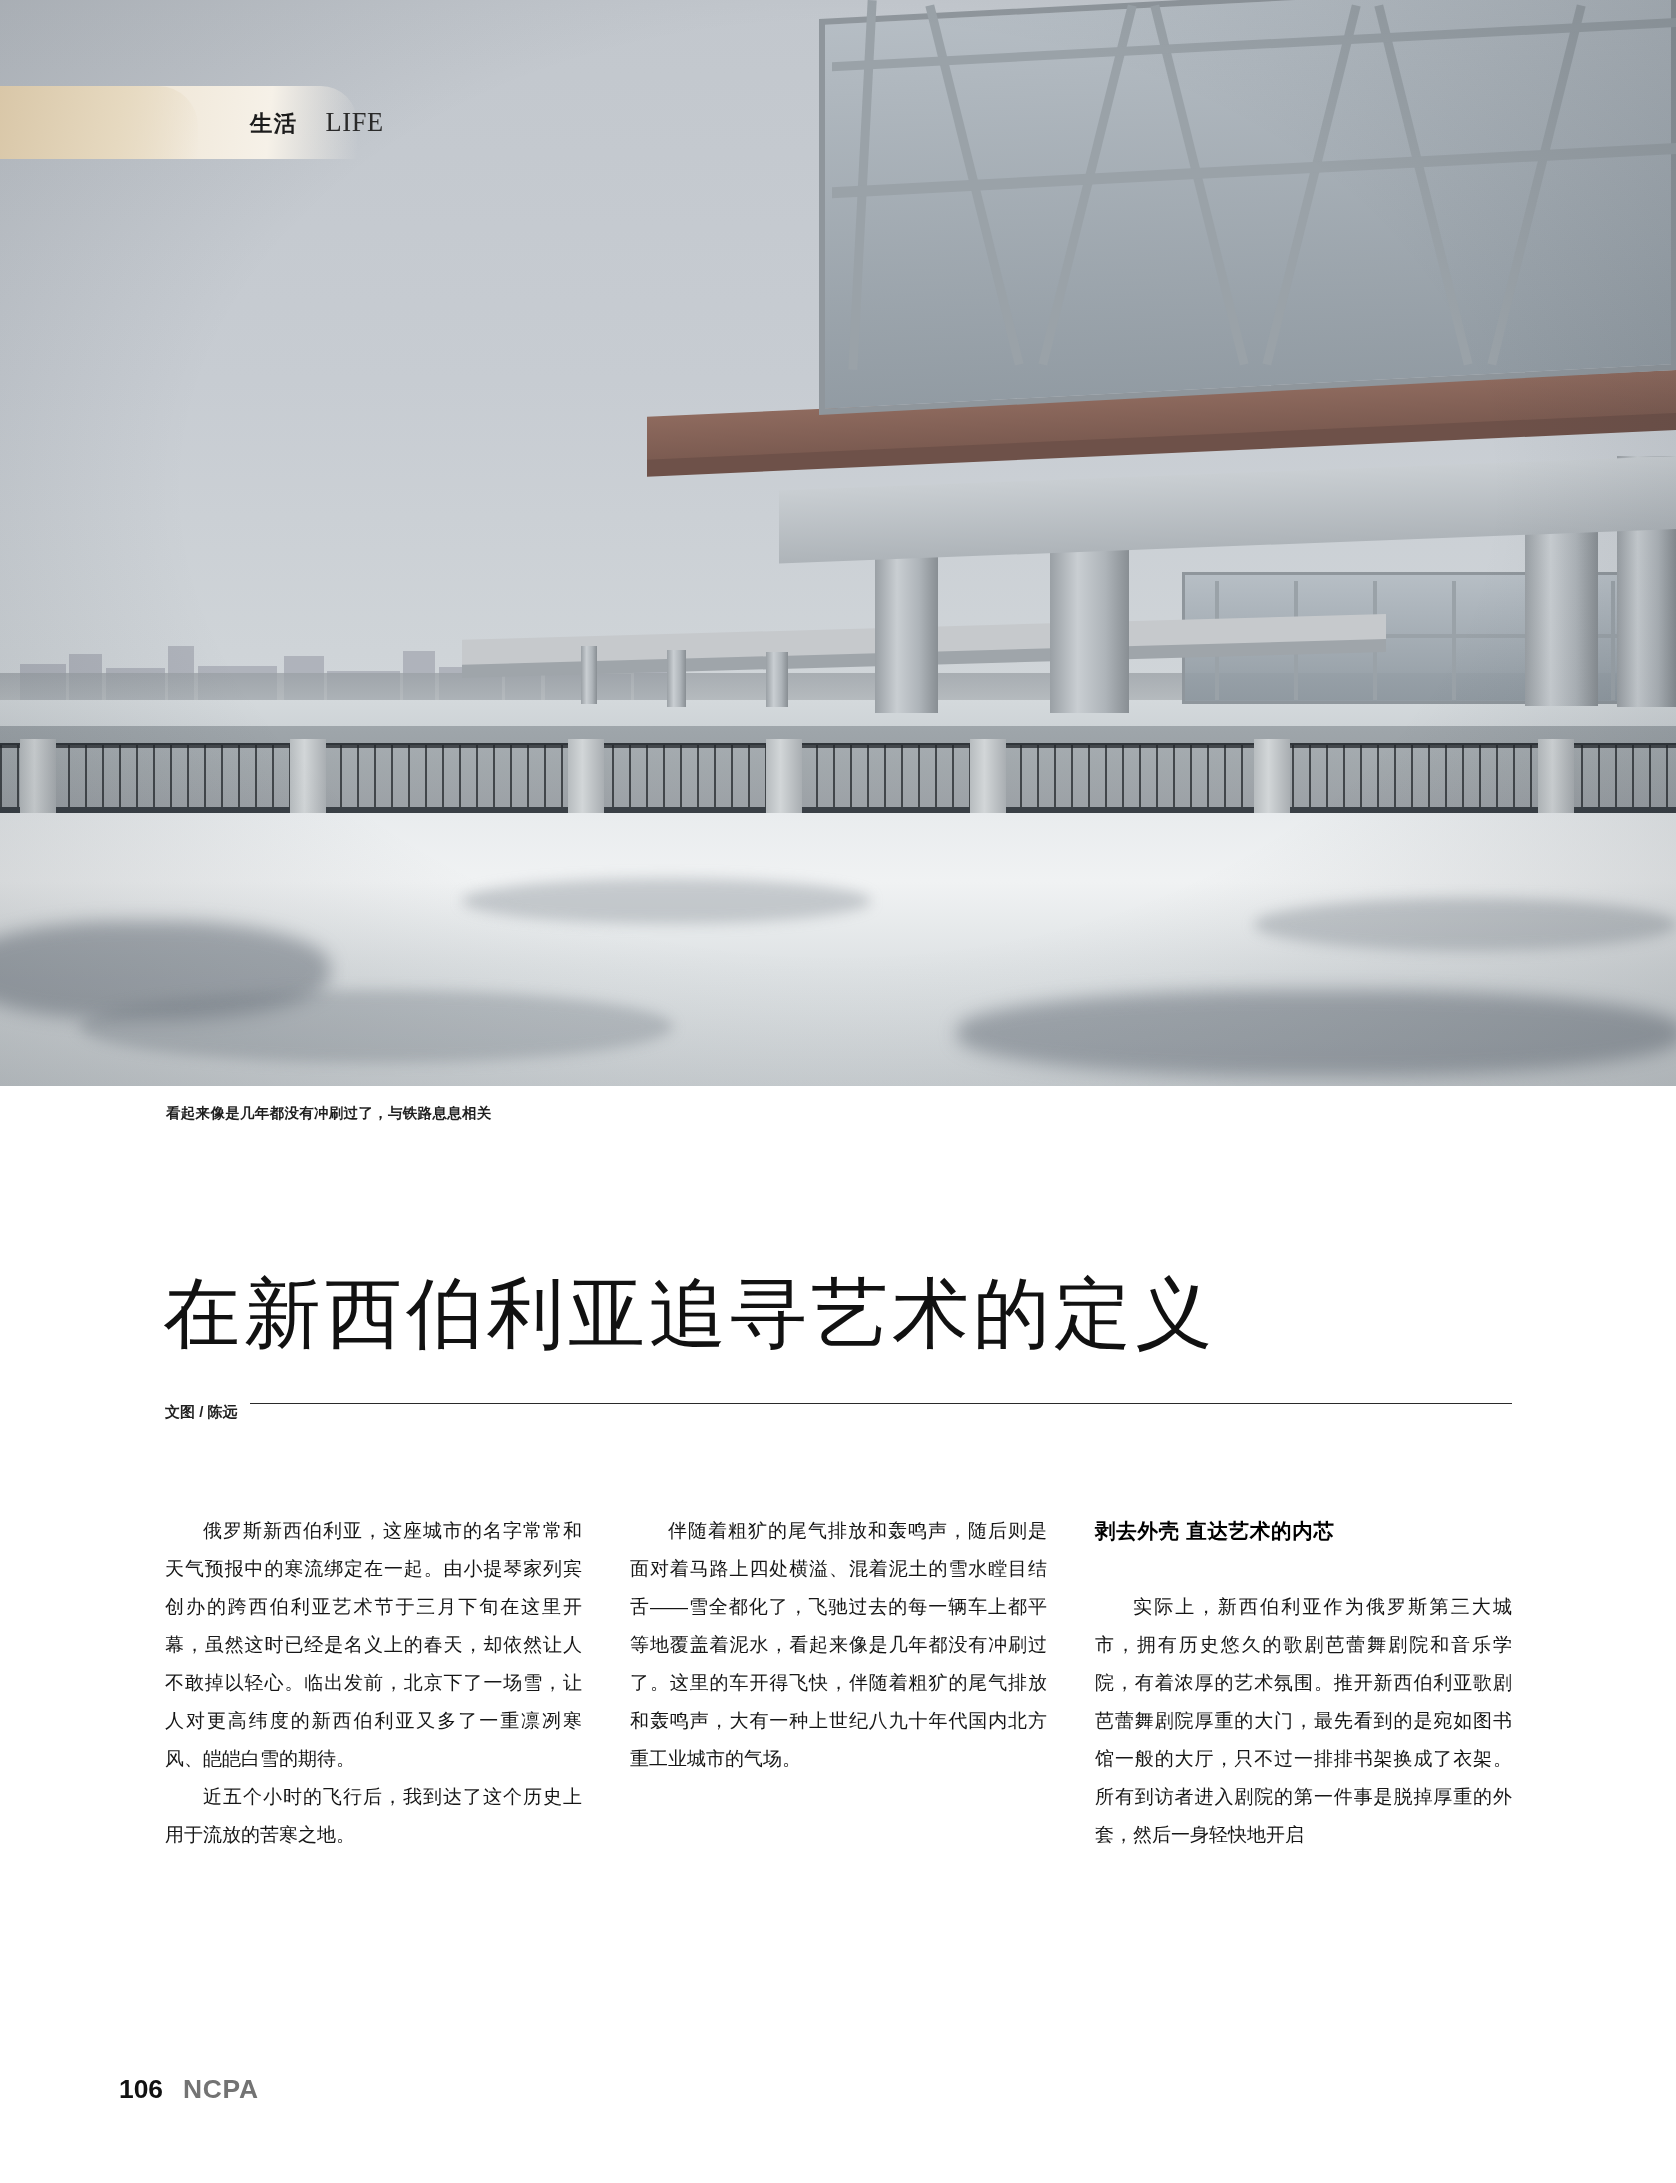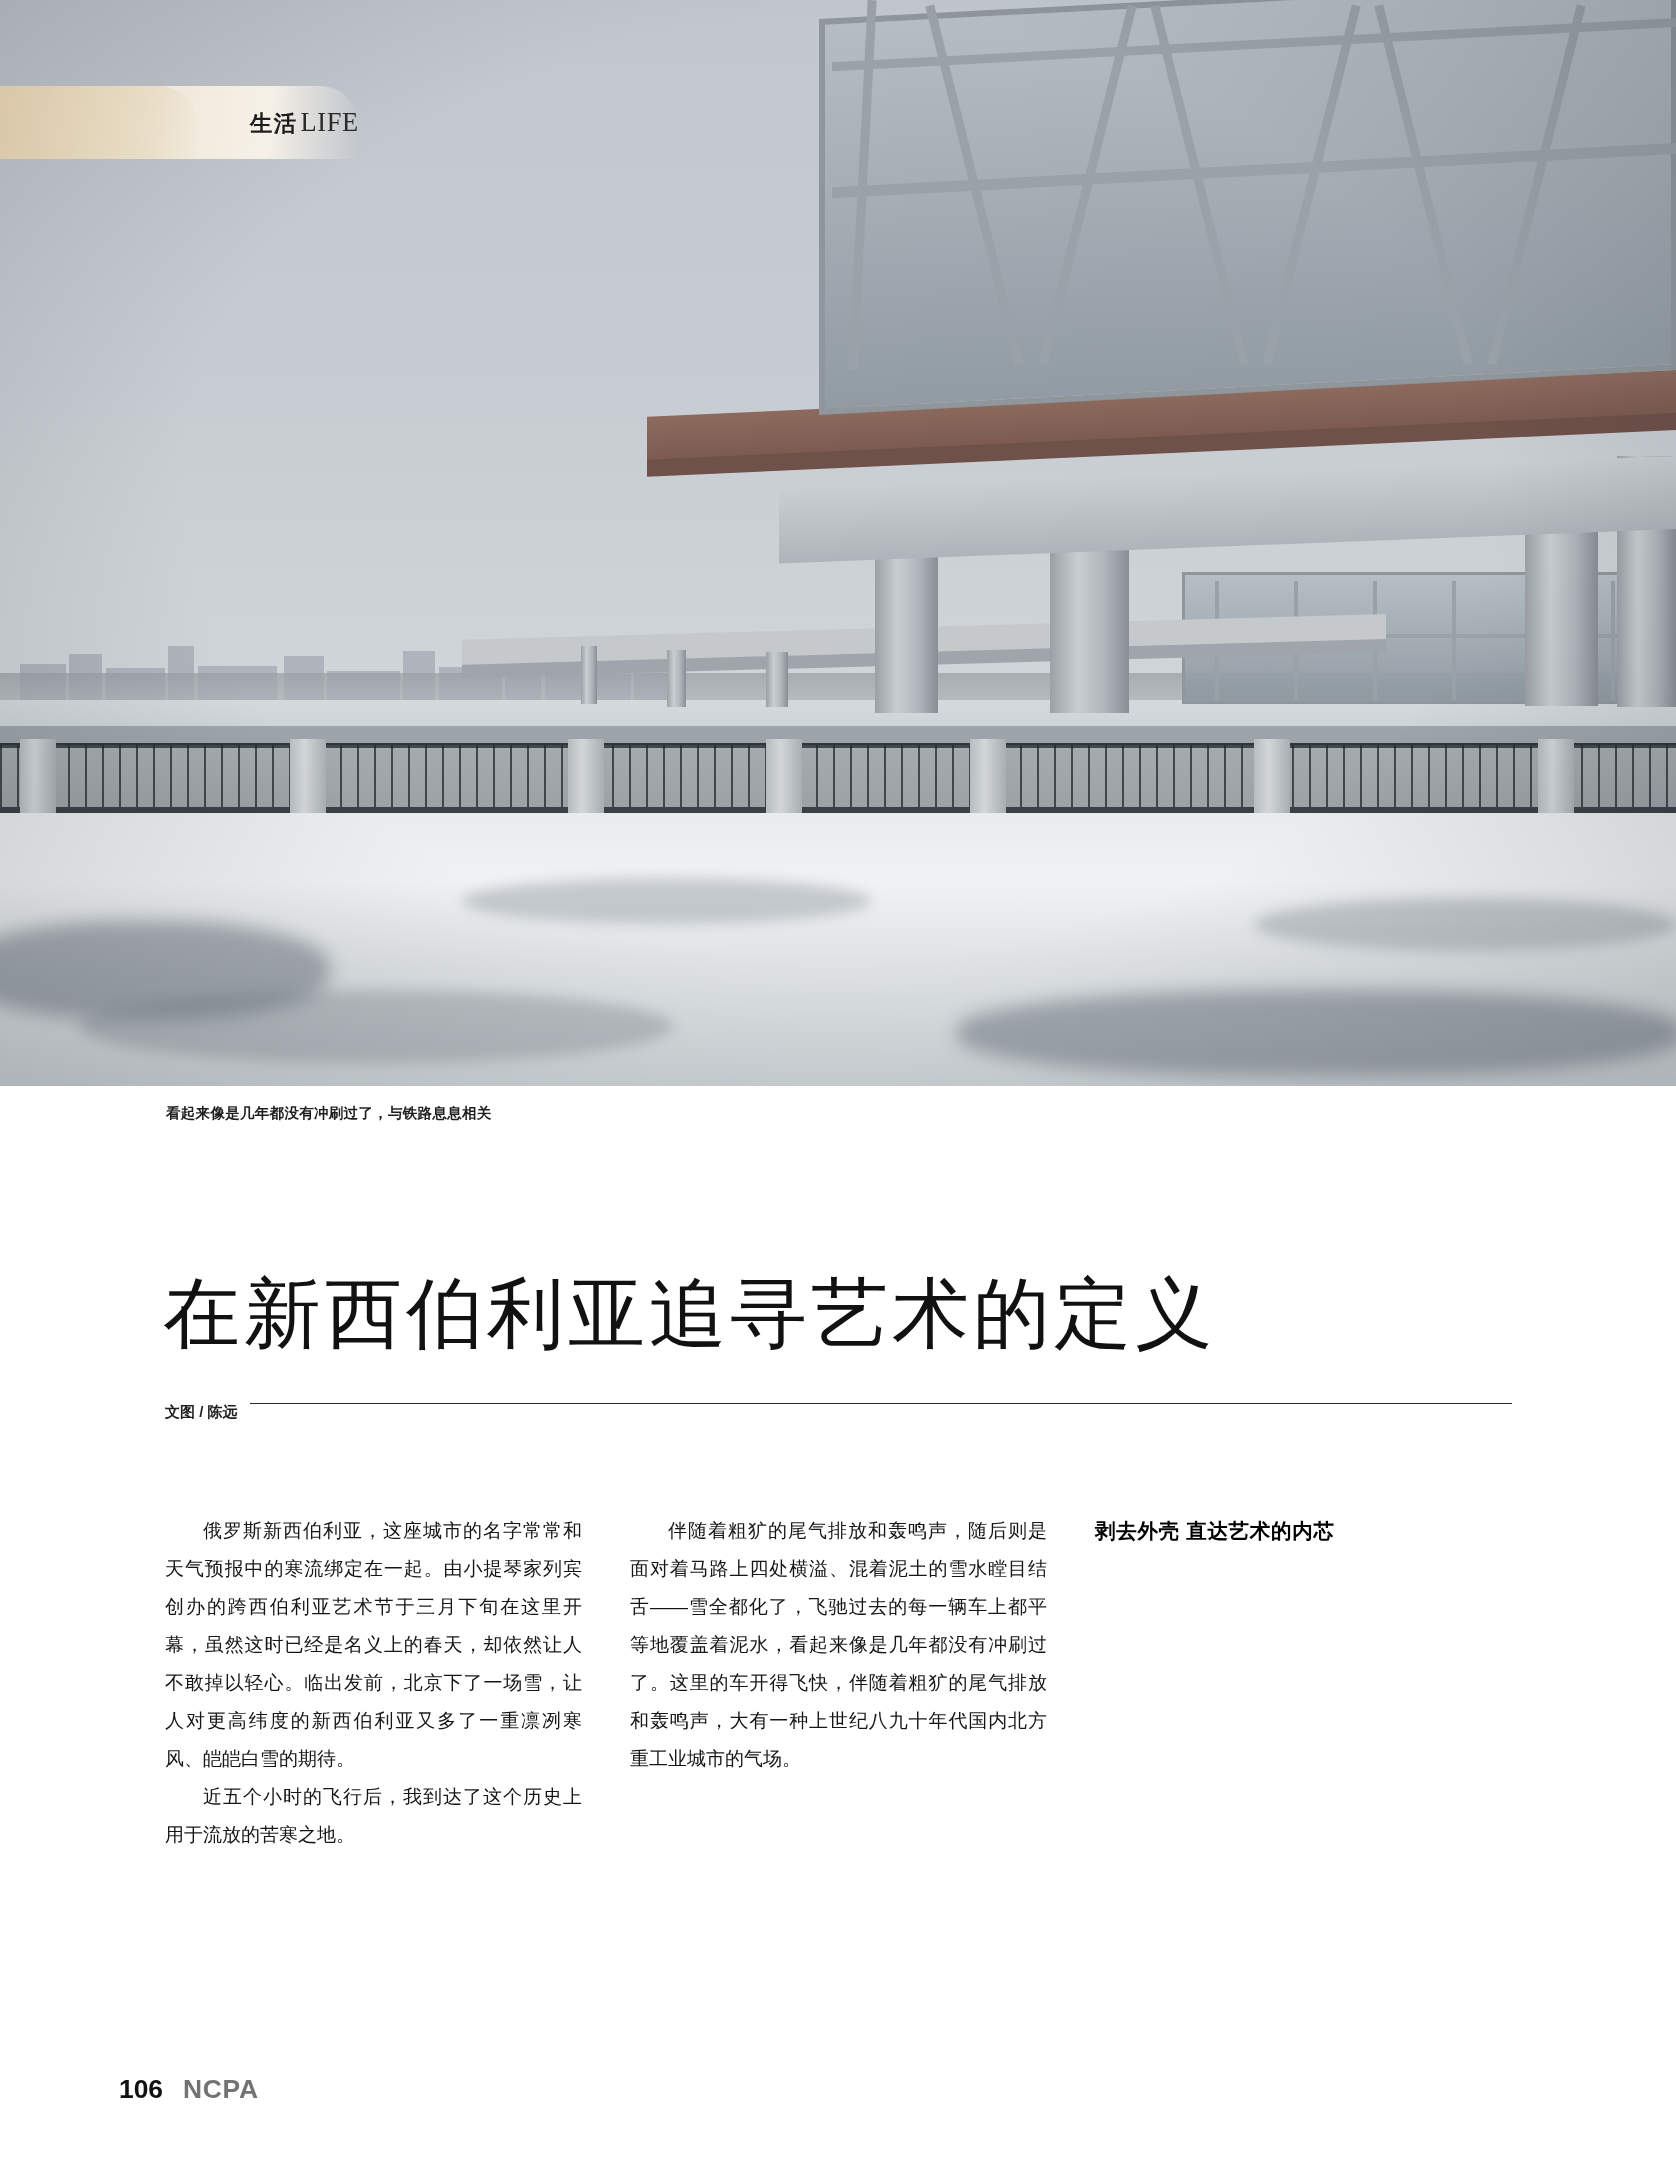--- a/index.html
+++ b/index.html
@@ -43,21 +43,21 @@
     width: 198px;
     height: 73px;
     background: linear-gradient(100deg, #d9c7a8 0%, #e6d9c0 60%, rgba(230,217,192,0) 100%);
     border-top-right-radius: 40px;
   }
   .header-tab-labels {
     position: relative;
     z-index: 3;
     display: flex;
     align-items: baseline;
-    gap: 3px;
+    gap: 28px;
     margin-left: 250px;
     justify-content: space-between;
   }
   .header-tab-cn {
     font-size: 22.4px;
     font-weight: 700;
     letter-spacing: 1.3px;
     color: #1c1c1c;
   }
   .header-tab-en {
@@ -385,20 +385,21 @@
     <p>俄罗斯新西伯利亚，这座城市的名字常常和天气预报中的寒流绑定在一起。由小提琴家列宾创办的跨西伯利亚艺术节于三月下旬在这里开幕，虽然这时已经是名义上的春天，却依然让人不敢掉以轻心。临出发前，北京下了一场雪，让人对更高纬度的新西伯利亚又多了一重凛冽寒风、皑皑白雪的期待。</p>
     <p>近五个小时的飞行后，我到达了这个历史上用于流放的苦寒之地。</p>
   </div>
 
   <div class="col-text">
     <p>伴随着粗犷的尾气排放和轰鸣声，随后则是面对着马路上四处横溢、混着泥土的雪水瞠目结舌——雪全都化了，飞驰过去的每一辆车上都平等地覆盖着泥水，看起来像是几年都没有冲刷过了。这里的车开得飞快，伴随着粗犷的尾气排放和轰鸣声，大有一种上世纪八九十年代国内北方重工业城市的气场。</p>
   </div>
 
   <div class="col-text">
     <h2 class="subhead">剥去外壳  直达艺术的内芯</h2>
+    <p>实际上，新西伯利亚作为俄罗斯第三大城市，拥有历史悠久的歌剧芭蕾舞剧院和音乐学院，有着浓厚的艺术氛围。推开新西伯利亚歌剧芭蕾舞剧院厚重的大门，最先看到的是宛如图书馆一般的大厅，只不过一排排书架换成了衣架。所有到访者进入剧院的第一件事是脱掉厚重的外套，然后一身轻快地开启</p>
   </div>
 
 </div>
 
 <div class="footer">
   <span class="folio-num">106</span>
   <span class="folio-brand">NCPA</span>
 </div>
 
 

